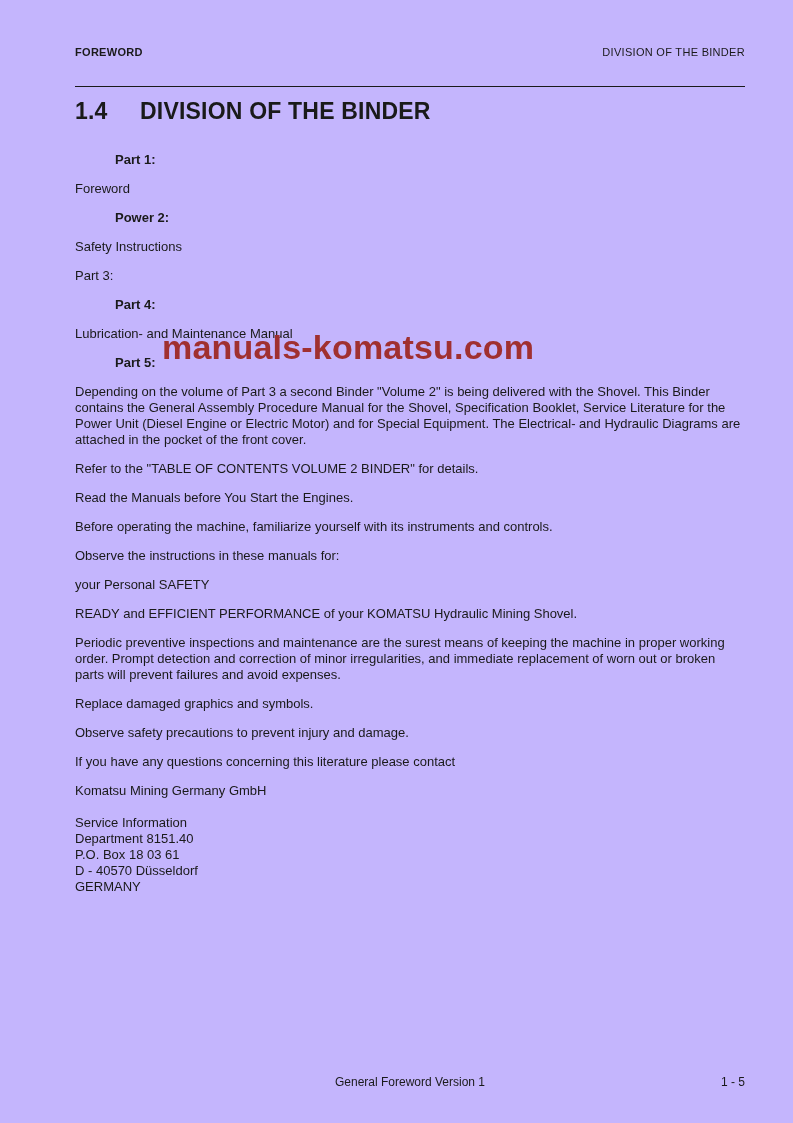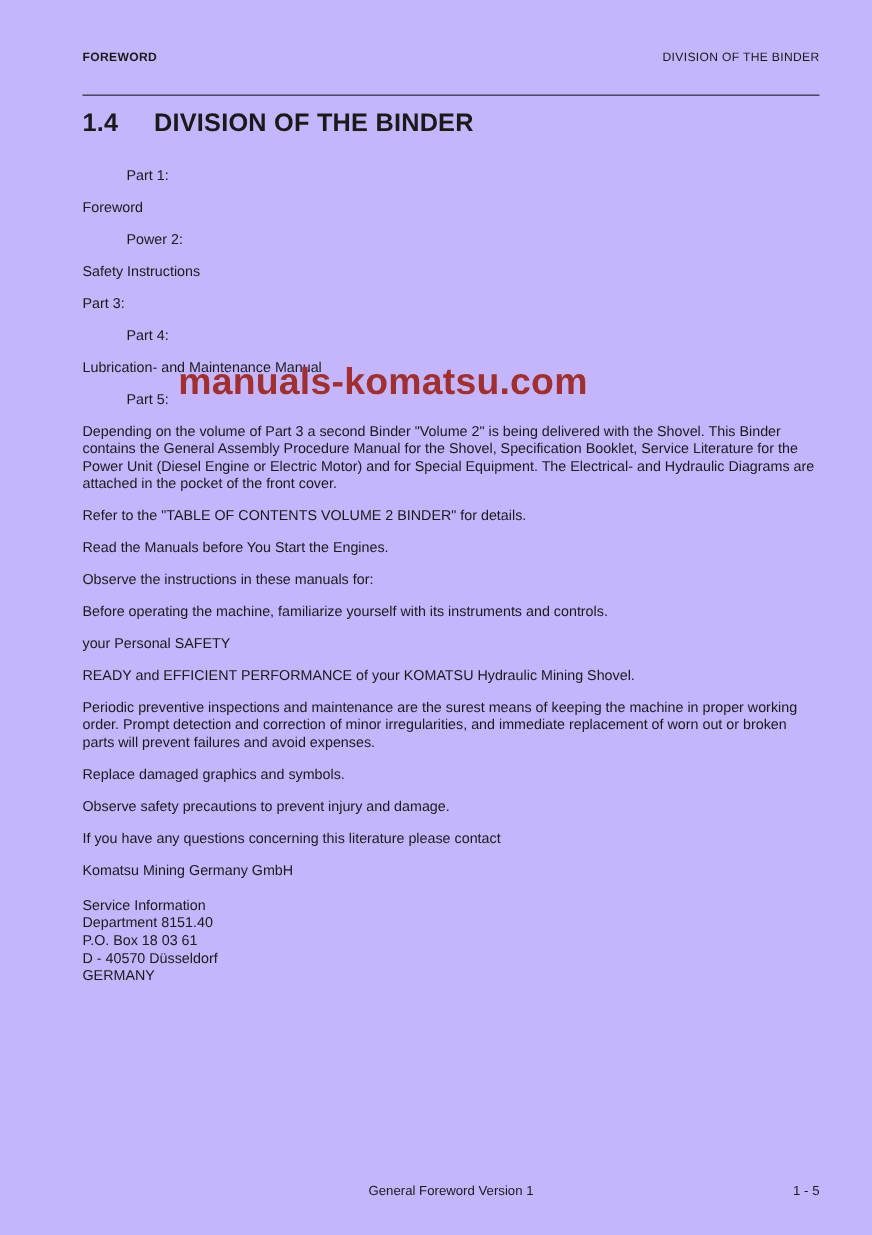--- a/index.html
+++ b/index.html
@@ -53,21 +53,21 @@
     position: absolute;
     top: 152px;
     left: 75px;
     width: 668px;
     font-size: 13px;
     line-height: 16px;
   }
   .para {
     margin: 0 0 13px 0;
   }
-  .para.bold { font-weight: normal; padding-left: 40px; }
+  .para.bold { font-weight: bold; padding-left: 40px; }
   .para.address {
     white-space: pre-line;
     margin-top: 16px;
   }
   .watermark {
     position: absolute;
     top: 328px;
     left: 162px;
     font-size: 34px;
     font-weight: bold;
@@ -117,22 +117,22 @@
       <p class="para">Foreword</p>
       <p class="para bold">Power 2:</p>
       <p class="para">Safety Instructions</p>
       <p class="para">Part 3:</p>
       <p class="para bold">Part 4:</p>
       <p class="para">Lubrication- and Maintenance Manual</p>
       <p class="para bold">Part 5:</p>
       <p class="para">Depending on the volume of Part 3 a second Binder "Volume 2" is being delivered with the Shovel. This Binder contains the General Assembly Procedure Manual for the Shovel, Specification Booklet, Service Literature for the Power Unit (Diesel Engine or Electric Motor) and for Special Equipment. The Electrical- and Hydraulic Diagrams are attached in the pocket of the front cover.</p>
       <p class="para">Refer to the "TABLE OF CONTENTS VOLUME 2 BINDER" for details.</p>
       <p class="para">Read the Manuals before You Start the Engines.</p>
+      <p class="para">Before operating the machine, familiarize yourself with its instruments and controls.</p>
       <p class="para">Observe the instructions in these manuals for:</p>
-      <p class="para">Before operating the machine, familiarize yourself with its instruments and controls.</p>
       <p class="para">your Personal SAFETY</p>
       <p class="para">READY and EFFICIENT PERFORMANCE of your KOMATSU Hydraulic Mining Shovel.</p>
       <p class="para">Periodic preventive inspections and maintenance are the surest means of keeping the machine in proper working order. Prompt detection and correction of minor irregularities, and immediate replacement of worn out or broken parts will prevent failures and avoid expenses.</p>
       <p class="para">Replace damaged graphics and symbols.</p>
       <p class="para">Observe safety precautions to prevent injury and damage.</p>
       <p class="para">If you have any questions concerning this literature please contact</p>
       <p class="para">Komatsu Mining Germany GmbH</p>
       <p class="para address">Service Information
 Department 8151.40
 P.O. Box 18 03 61

